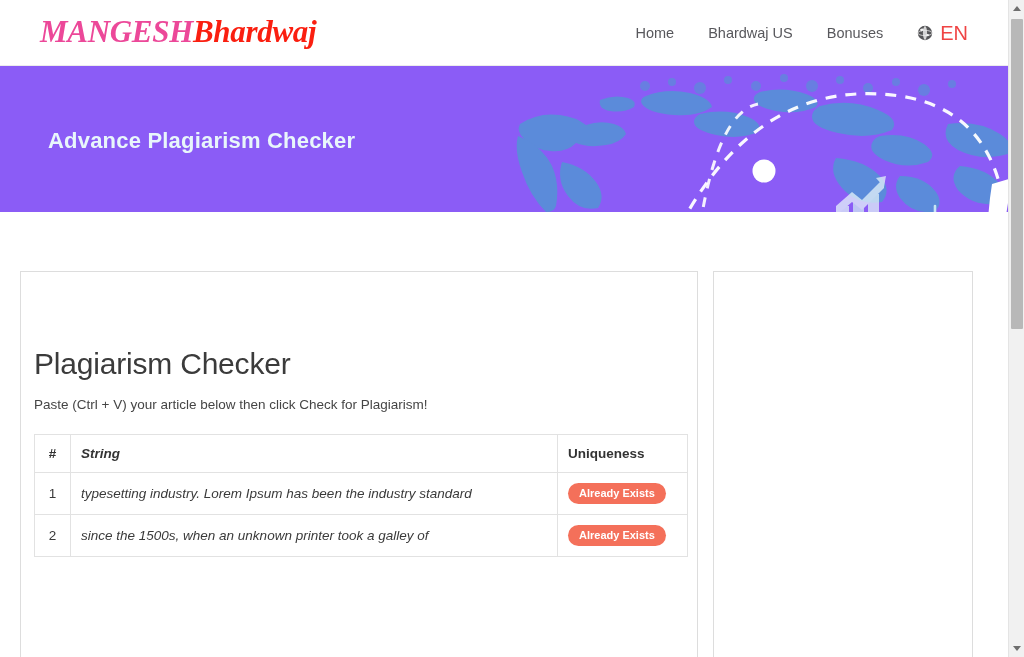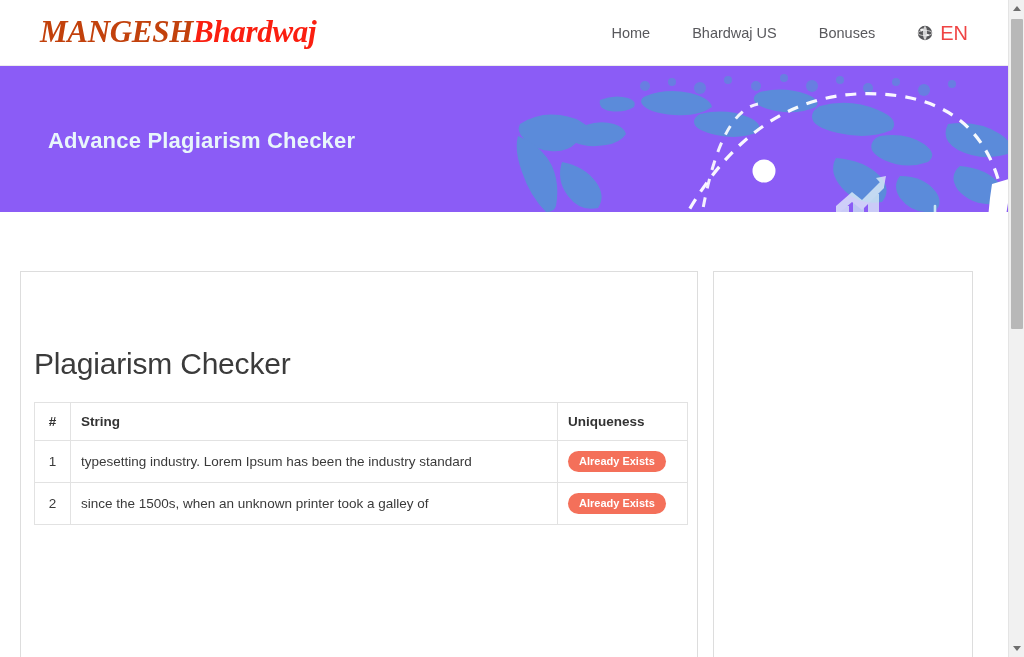--- a/index.html
+++ b/index.html
@@ -42,31 +42,31 @@
     left: 40px;
     top: 11px;
     font-family: "Liberation Serif", serif;
     font-weight: bold;
     font-style: italic;
     font-size: 31px;
     letter-spacing: -0.3px;
     white-space: nowrap;
     line-height: 42px;
   }
-  .brand .b1 { color: #c2410c; }
+  .brand .b1 { color: #ec4899; }
   .brand .b2 { color: #fa1f10; }
 
   .main-nav {
     position: absolute;
     right: 26px;
     top: 0;
     height: 66px;
     display: flex;
     align-items: center;
-    gap: 8px;
+    gap: 0px;
   }
   .nav-link {
     color: #58585c;
     font-size: 14.5px;
     text-decoration: none;
     padding: 6px 17px;
     white-space: nowrap;
     cursor: pointer;
   }
   .nav-lang {
@@ -181,21 +181,21 @@
     padding: 11px 10px;
     height: 35px;
   }
   table.result-table td {
     font-size: 13.5px;
     color: #3a3a3a;
     padding: 10px;
     height: 38px;
   }
   .col-num  { width: 36px; text-align: center !important; }
-  .col-str  { width: 487px; }
+  .col-str  { width: 487px; font-style: italic; }
   .col-uniq { width: 130px; }
   td.col-num { text-align: center !important; color: #3a3a3a; }
 
   .badge {
     display: inline-block;
     background: #f4705a;
     color: #ffffff;
     font-size: 11px;
     font-weight: bold;
     padding: 4px 11px 5px;
@@ -349,20 +349,21 @@
       </svg>
 
       <div class="hero-title">Advance Plagiarism Checker</div>
     </div>
 
     <div class="content-area">
 
       <div class="panel panel-main">
         <div class="panel-inner">
           <h1 class="page-title">Plagiarism Checker</h1>
+          <p class="page-subtitle">Paste (Ctrl + V) your article below then click Check for Plagiarism!</p>
 
           <table class="result-table">
             <thead>
               <tr>
                 <th class="col-num">#</th>
                 <th class="col-str">String</th>
                 <th class="col-uniq">Uniqueness</th>
               </tr>
             </thead>
             <tbody>

